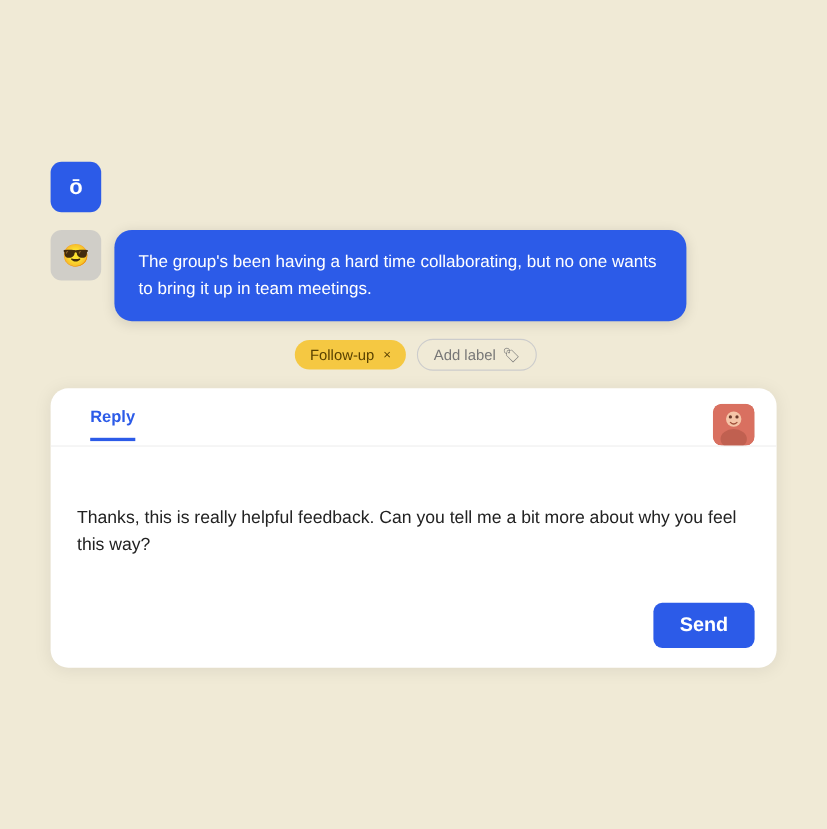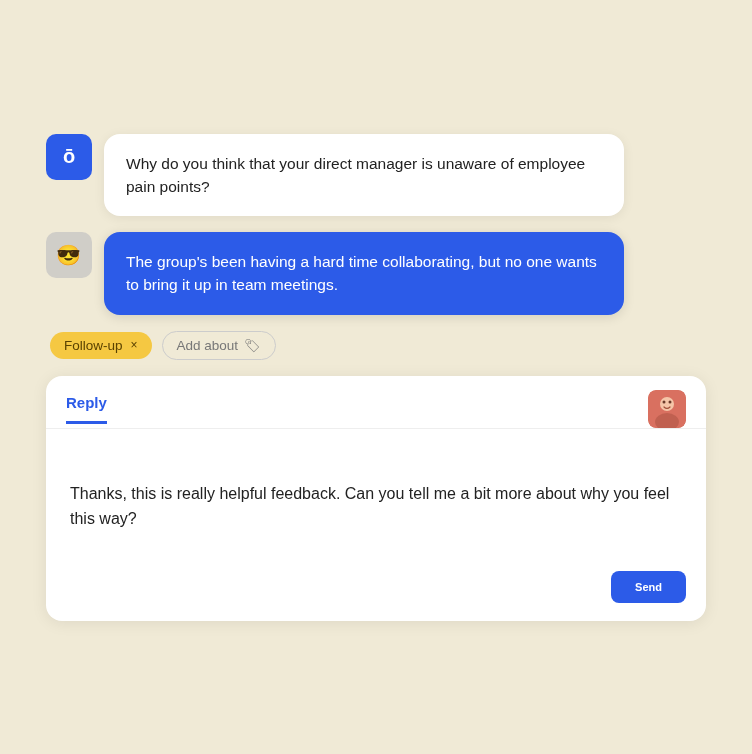--- a/index.html
+++ b/index.html
@@ -71,20 +71,21 @@
       box-shadow: 0 2px 12px rgba(0,0,0,0.12);
       border-radius: 16px;
     }
 
     
     .labels-row {
       display: flex;
       align-items: center;
       gap: 10px;
       padding-left: 4px;
+      justify-content: center;
     }
 
     .label-tag {
       display: flex;
       align-items: center;
       gap: 6px;
       padding: 6px 14px;
       border-radius: 999px;
       font-size: 13.5px;
       font-weight: 500;
@@ -128,20 +129,21 @@
       border-bottom: 1.5px solid #eee;
     }
 
     .reply-tab {
       font-size: 15px;
       font-weight: 600;
       color: #2c5be8;
       padding-bottom: 10px;
       border-bottom: 3px solid #2c5be8;
       cursor: pointer;
+      margin-left: 16px;
     }
 
     .user-avatar-small {
       width: 38px;
       height: 38px;
       border-radius: 8px;
       overflow: hidden;
       flex-shrink: 0;
     }
 
@@ -173,55 +175,52 @@
       justify-content: flex-end;
       padding: 0 20px 18px 20px;
     }
 
     .send-btn {
       background-color: #2c5be8;
       color: white;
       border: none;
       border-radius: 8px;
       padding: 10px 24px;
-      font-size: 11px;
+      font-size: 18px;
       font-weight: 600;
       cursor: pointer;
     }
   </style>
 </head>
 <body>
 
 <div class="container">
 
   <div class="message-row">
     <div class="avatar avatar-blue">
       <span>ō</span>
-    </div>
-    <div class="bubble bubble-white">
-      <span>Why do you think that your direct manager is unaware of employee pain points?</span>
     </div>
   </div>
 
   <div class="message-row">
     <div class="avatar avatar-gray">
       <span>😎</span>
     </div>
     <div class="bubble bubble-blue">
       <span>The group's been having a hard time collaborating, but no one wants to bring it up in team meetings.</span>
     </div>
   </div>
 
   <div class="labels-row">
     <div class="label-tag label-tag-yellow">
       <span>Follow-up</span>
       <span class="label-close">×</span>
     </div>
     <div class="label-tag label-tag-outline">
-      <span>Add about</span>
+      <span>Add label</span>
       <span class="label-icon">🏷</span>
     </div>
   </div>
 
   <div class="reply-card">
     <div class="reply-tabs">
       <div class="reply-tab">
         <span>Reply</span>
       </div>
       <div class="user-avatar-small">

